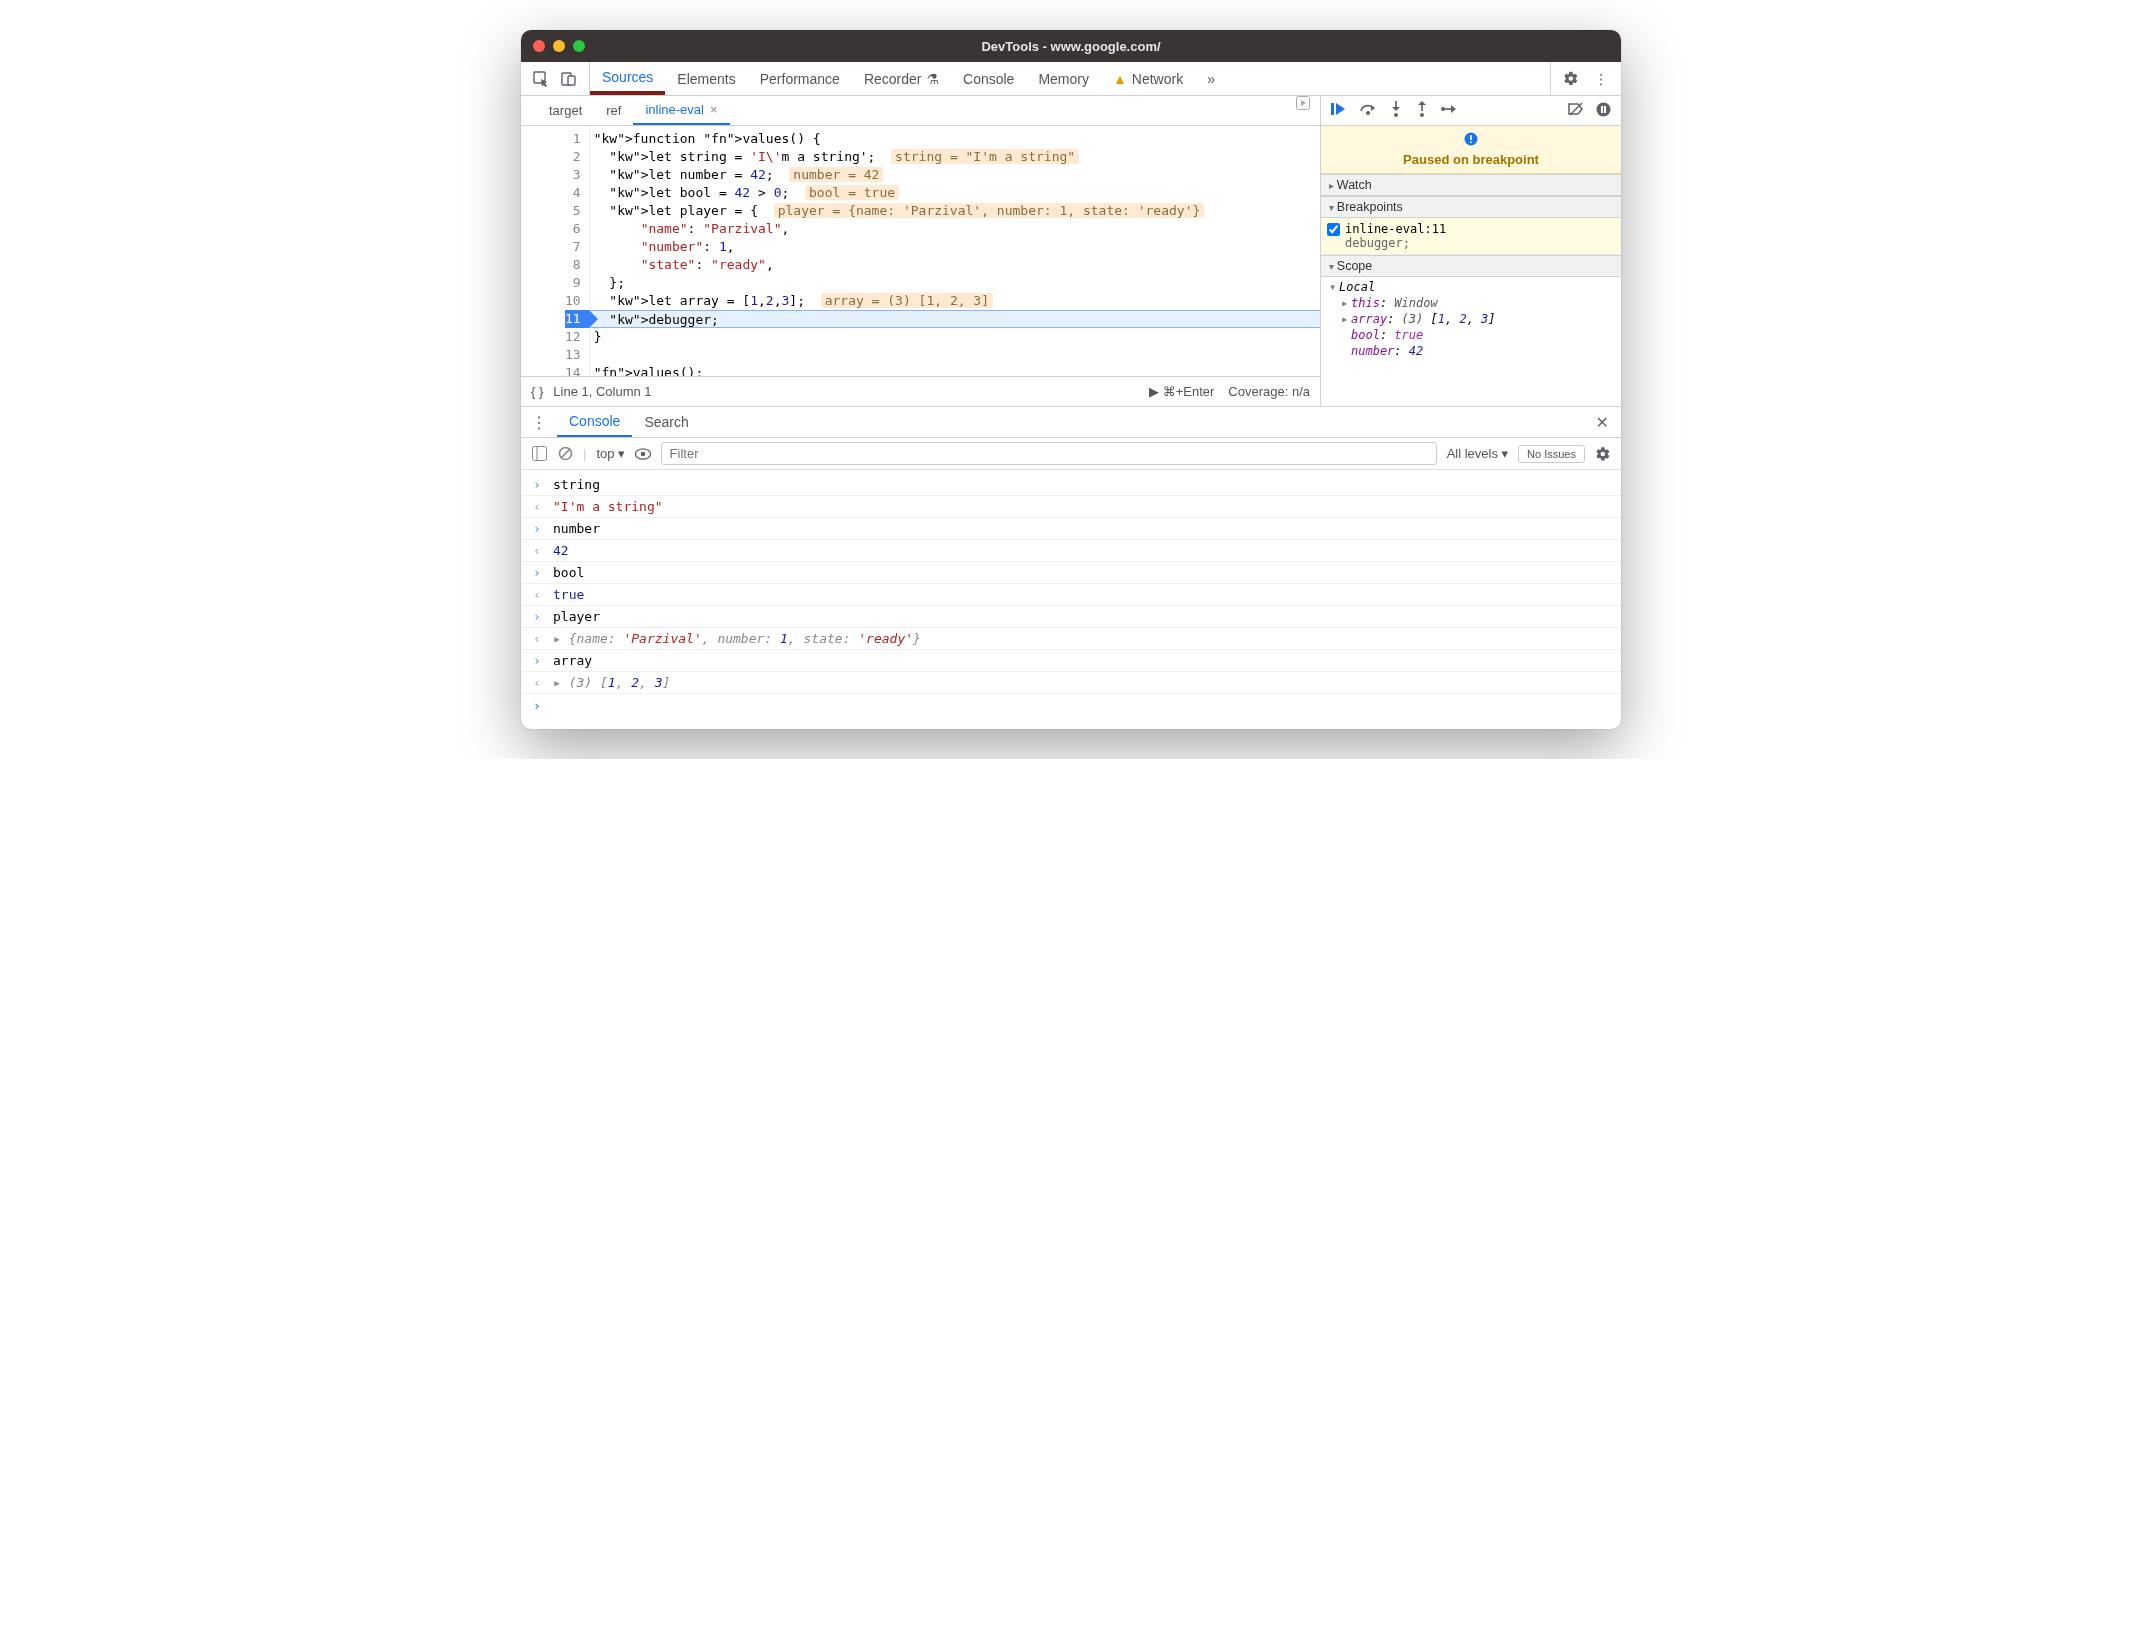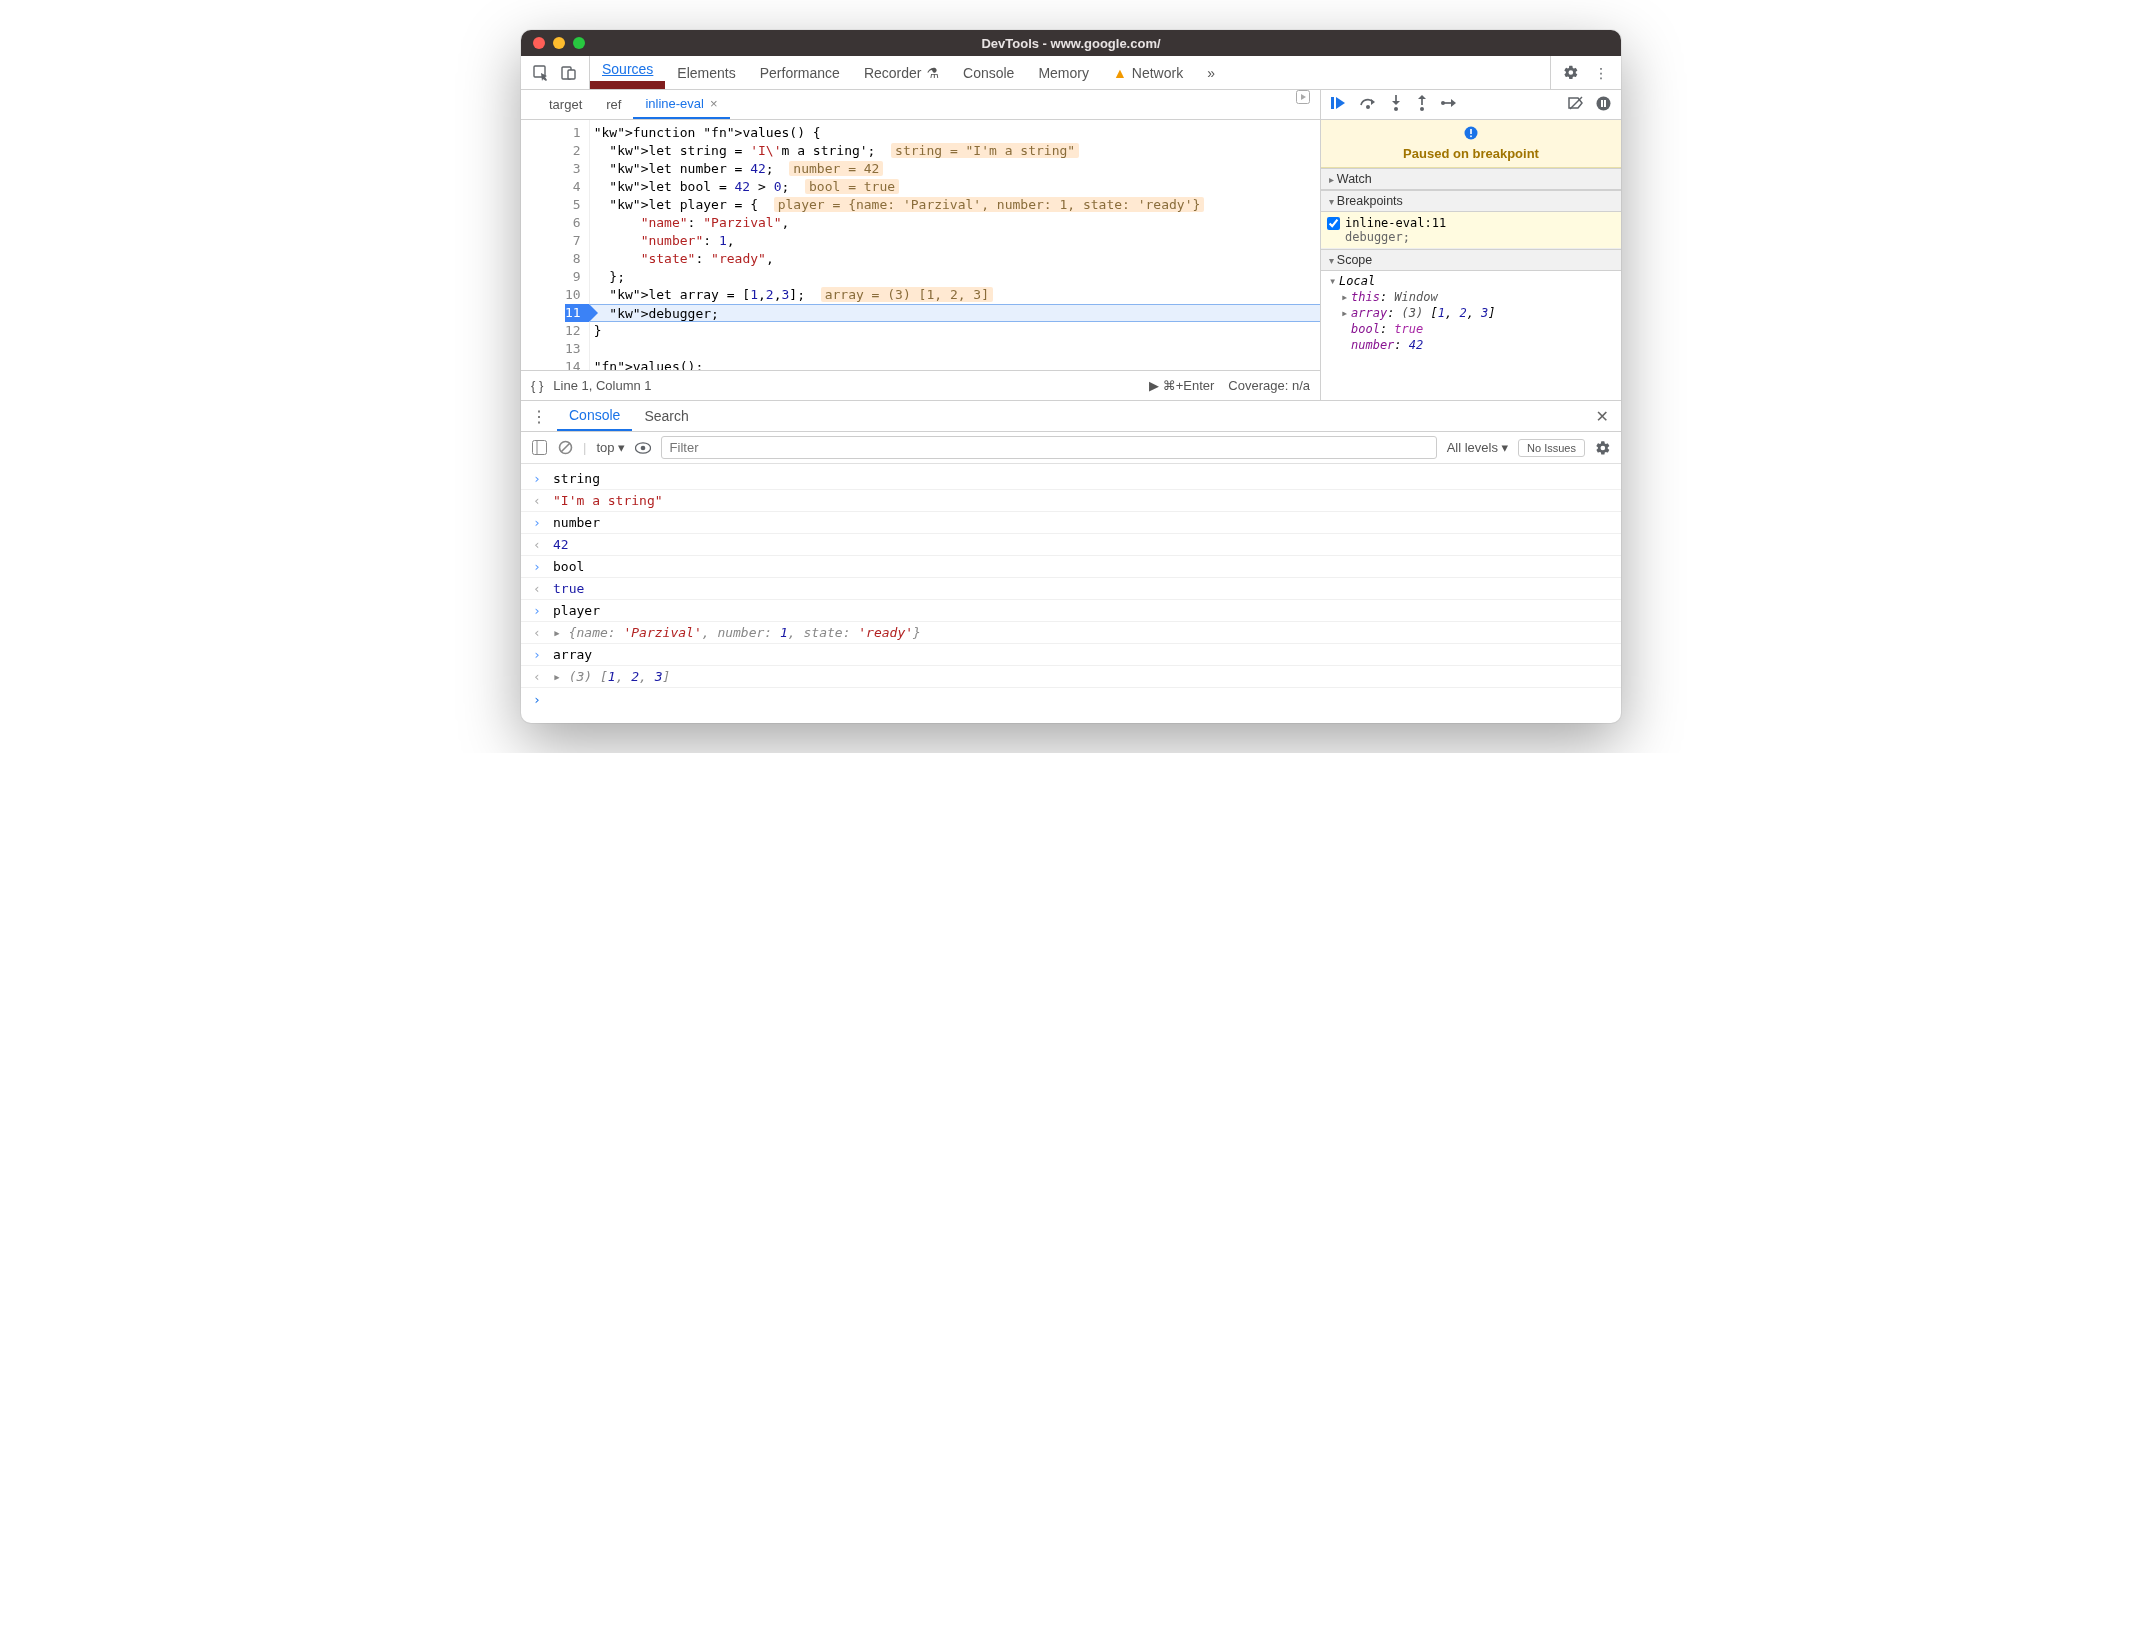--- a/index.html
+++ b/index.html
@@ -1,28 +1,28 @@
 <!DOCTYPE html>
 <html><head>
 <meta charset="utf-8">
 <style>
 * { box-sizing: border-box; margin: 0; padding: 0; }
 body { font-family: -apple-system, "Helvetica Neue", Arial, sans-serif; background: #fff; }
 .window { width: 1100px; margin: 30px auto; border-radius: 10px; overflow: hidden; box-shadow: 0 20px 60px rgba(0,0,0,0.35), 0 0 0 1px rgba(0,0,0,0.05); background: #fff; }
-.titlebar { background: #3a3434; height: 26px; display: flex; align-items: center; padding: 0 12px; position: relative; }
+.titlebar { background: #3a3434; height: 32px; display: flex; align-items: center; padding: 0 12px; position: relative; }
 .traffic { display: flex; gap: 8px; }
 .dot { width: 12px; height: 12px; border-radius: 50%; }
 .dot.r { background: #ff5f57; }
 .dot.y { background: #febc2e; }
 .dot.g { background: #28c840; }
 .title { color: #e8e3e3; font-size: 13px; position: absolute; left: 50%; transform: translateX(-50%); font-weight: 600; }
 .tabs-main { display: flex; align-items: center; border-bottom: 1px solid #d0d0d0; height: 34px; font-size: 14px; color: #555; }
 .tabs-main .lefticons { display: flex; gap: 12px; padding: 0 12px; border-right: 1px solid #d0d0d0; height: 100%; align-items: center; }
 .tabs-main .tab { padding: 0 12px; height: 100%; display: flex; align-items: center; cursor: pointer; gap: 5px; }
-.tabs-main .tab.active { color: #1a73e8; border-bottom: 8px solid #7f1d1d; font-weight: 500; text-decoration: underline; }
+.tabs-main .tab.active { color: #1a73e8; border-bottom: 4px solid #7f1d1d; font-weight: 500; }
 .tabs-main .right { margin-left: auto; display: flex; gap: 14px; padding: 0 12px; align-items: center; border-left: 1px solid #d0d0d0; height: 100%; }
 .icon { width: 16px; height: 16px; display: inline-flex; align-items: center; justify-content: center; color: #5f6368; }
 .warn-tri { color: #f29900; }
 .main-split { display: flex; height: 310px; }
 .editor-pane { flex: 1; display: flex; flex-direction: column; border-right: 1px solid #d0d0d0; min-width: 0; }
 .file-tabs { display: flex; border-bottom: 1px solid #d0d0d0; height: 30px; font-size: 13px; color: #555; }
 .file-tabs .ftab { padding: 0 12px; height: 100%; display: flex; align-items: center; gap: 6px; cursor: pointer; }
 .file-tabs .ftab.active { color: #1a73e8; border-bottom: 2px solid #1a73e8; }
 .file-tabs .play { margin-left: auto; padding: 0 10px; color: #888; }
 .code-area { flex: 1; display: flex; font-family: Menlo, Consolas, monospace; font-size: 13px; line-height: 18px; overflow: auto; }

